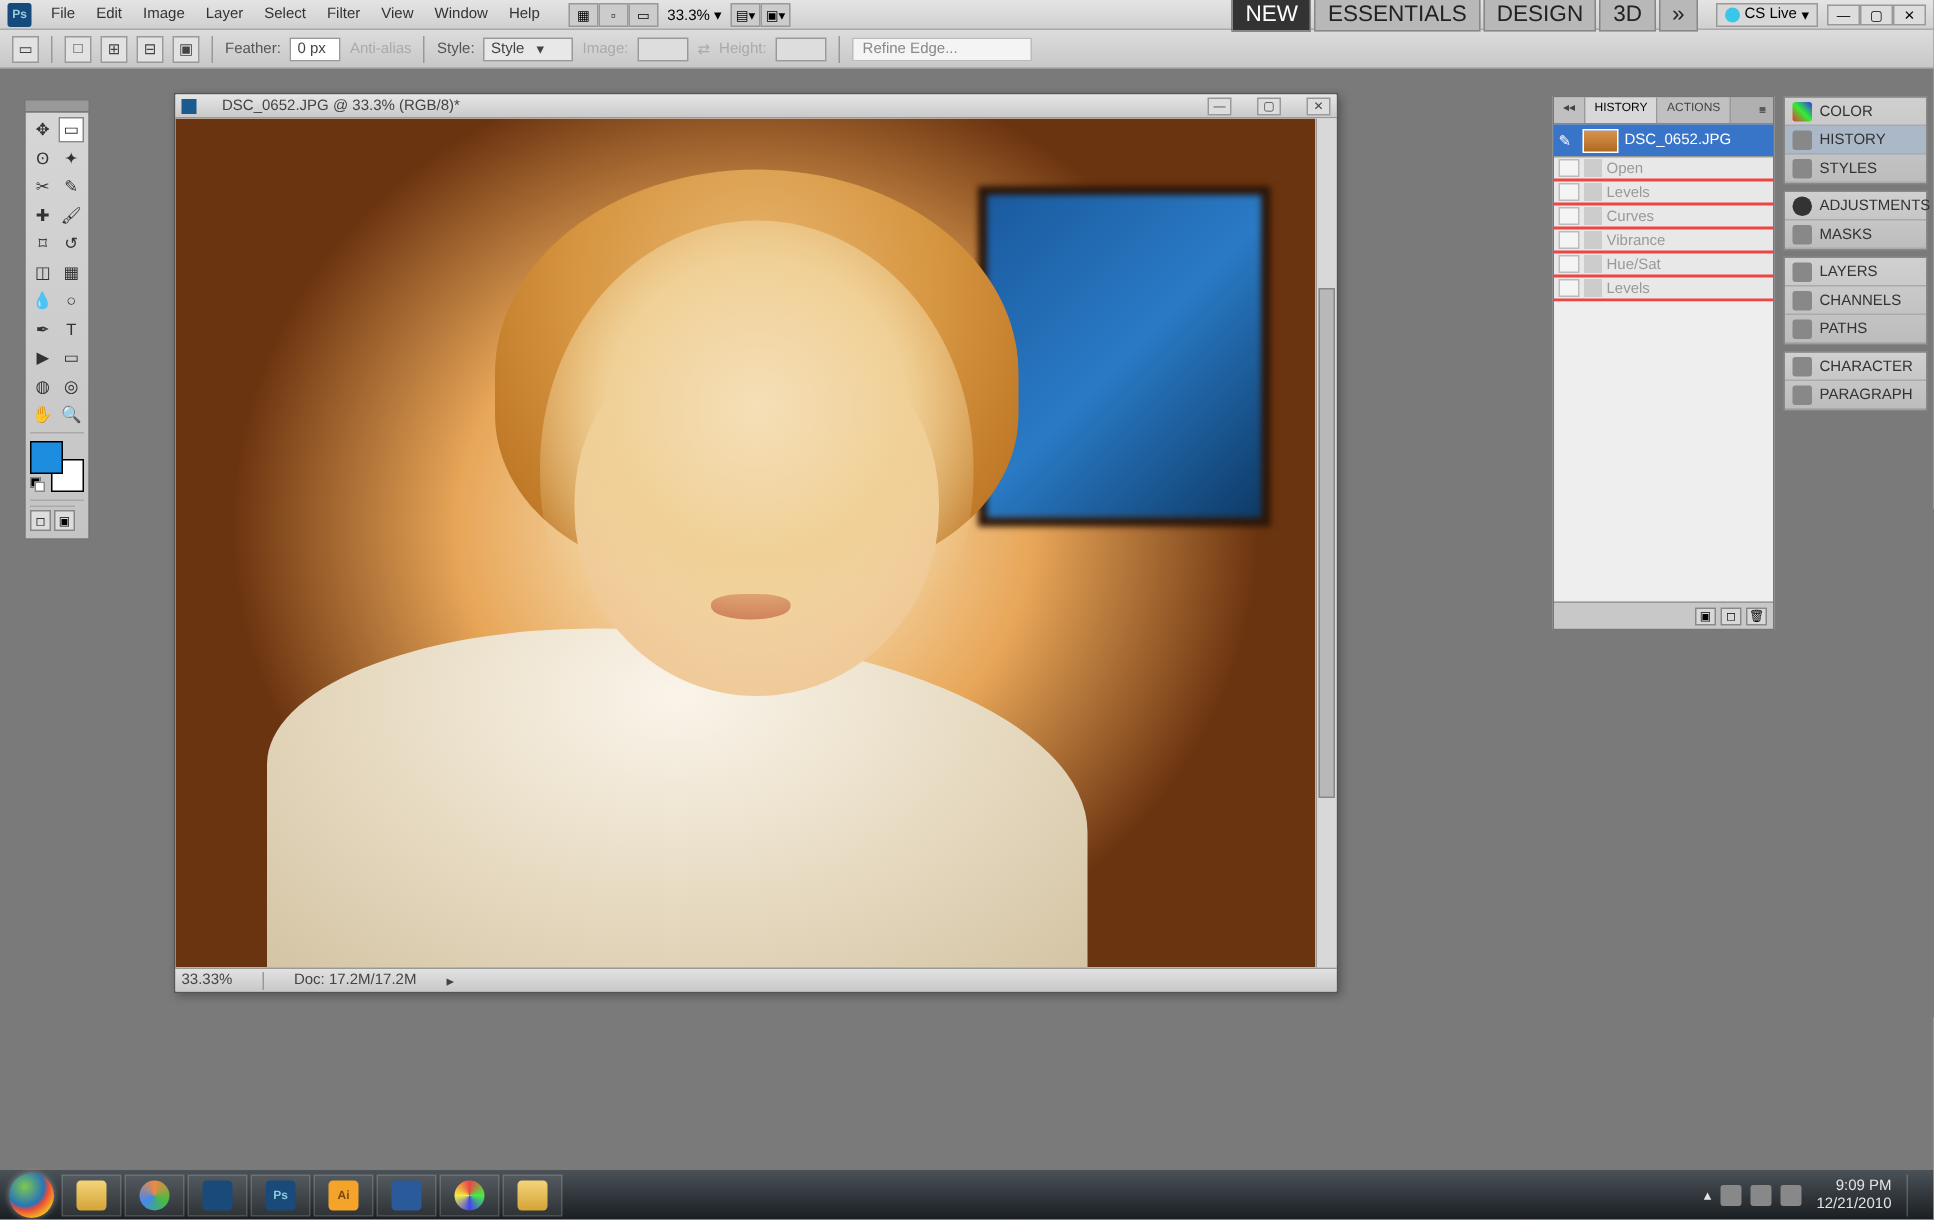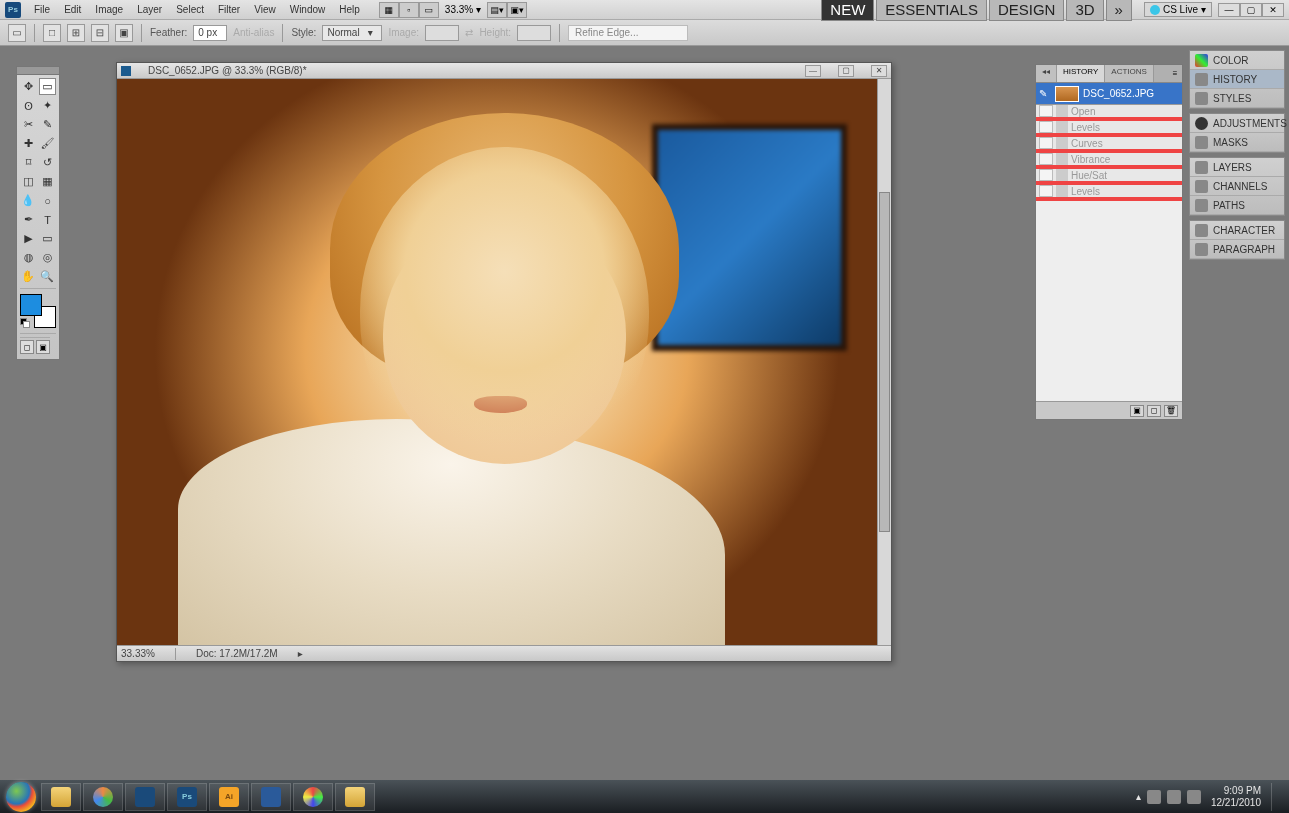--- a/index.html
+++ b/index.html
@@ -82,21 +82,21 @@
 
 .historypanel { position:absolute; top:46px; right:106px; width:148px; background:#d4d4d4; border:1px solid #777;}
 .historypanel .tabs { height:18px; display:flex; background:#b0b0b0; border-bottom:1px solid #888;}
 .historypanel .tabs .tab { padding:2px 6px; font-size:8px; color:#444; background:#c0c0c0; border-right:1px solid #999;}
 .historypanel .tabs .tab.active { background:#d8d8d8; color:#000;}
 .historypanel .tabs .spacer{flex:1;}
 .historypanel .tabs .menuarrow{width:14px;display:flex;align-items:center;justify-content:center;font-size:8px;}
 .historypanel .snapshot { height:22px; display:flex; align-items:center; gap:4px; padding:0 3px; background:#3874c8; color:#fff; font-size:9px; border-bottom:1px solid #999;}
 .historypanel .snapshot .thumb{width:24px;height:16px;background:linear-gradient(#d89550,#b06820);border:1px solid #fff;}
 .historypanel .states { background:#e8e8e8;}
-.historypanel .state { height:16px; display:flex; align-items:center; padding:0 3px; gap:3px; font-size:8px; color:#999; border-bottom:4px solid #ef4444;}
+.historypanel .state { height:16px; display:flex; align-items:center; padding:0 3px; gap:3px; font-size:8px; color:#999; border-bottom:2px solid #ef4444;}
 .historypanel .state .well{width:14px;height:12px;border:1px solid #bbb;background:#f4f4f4;}
 .historypanel .state .sicon{width:12px;height:12px;background:#ccc;}
 .historypanel .empty { height:200px; background:#eee;}
 .historypanel .foot { height:18px; background:#c8c8c8; border-top:1px solid #999; display:flex; justify-content:flex-end; align-items:center; gap:3px; padding:0 4px;}
 .historypanel .foot div {width:14px;height:12px;border:1px solid #888;background:#d8d8d8;font-size:8px;display:flex;align-items:center;justify-content:center;}
 
 
 .taskbar { position:absolute; bottom:0; left:0; right:0; height:33px; background:linear-gradient(#4a5258,#1a1e22); display:flex; align-items:center; padding:0 2px;}
 .taskbar .start { width:38px; height:33px; display:flex; align-items:center; justify-content:center;}
 .taskbar .start .orb { width:30px;height:30px;border-radius:50%; background:radial-gradient(circle at 35% 30%, #7ec850, #2874b8 45%, #e84c3a 55%, #f4b020 75%); box-shadow:0 0 4px rgba(255,255,255,.4);}
@@ -158,21 +158,21 @@
   <div class="iconbox">⊞</div>
   <div class="iconbox">⊟</div>
   <div class="iconbox">▣</div>
   <div class="sep"></div>
   <span class="label">Feather:</span>
   <div class="field">0 px</div>
   <span class="label disabled">Anti-alias</span>
   <div class="sep"></div>
   <span class="label">Style:</span>
   <div class="dropdown">
-      <span>Normal</span>
+      <span>Style</span>
       <span>▾</span>
     </div>
   <span class="label disabled">Image:</span>
   <div class="field disabled" style="background:#ddd"></div>
   <span class="disabled">⇄</span>
   <span class="label disabled">Height:</span>
   <div class="field disabled" style="background:#ddd"></div>
   <div class="sep"></div>
   <div class="longfield" style="padding:0 6px;display:flex;align-items:center;color:#888">Refine Edge...</div>
 </div>
@@ -298,21 +298,21 @@
       </div>
   </div>
   <div class="empty"></div>
   <div class="foot">
     <div>▣</div>
     <div>◻</div>
     <div>🗑</div>
   </div>
 </div>
 
-<div class="rightdock" style="top:50px;">
+<div class="rightdock" style="top:64px;">
   <div class="dockgroup">
     <div class="dockitem">
         <div class="dicon" style="background:linear-gradient(45deg,#e33,#3e3,#33e)"></div>
         <span>COLOR</span>
       </div>
     <div class="dockitem active">
         <div class="dicon"></div>
         <span>HISTORY</span>
       </div>
     <div class="dockitem">

